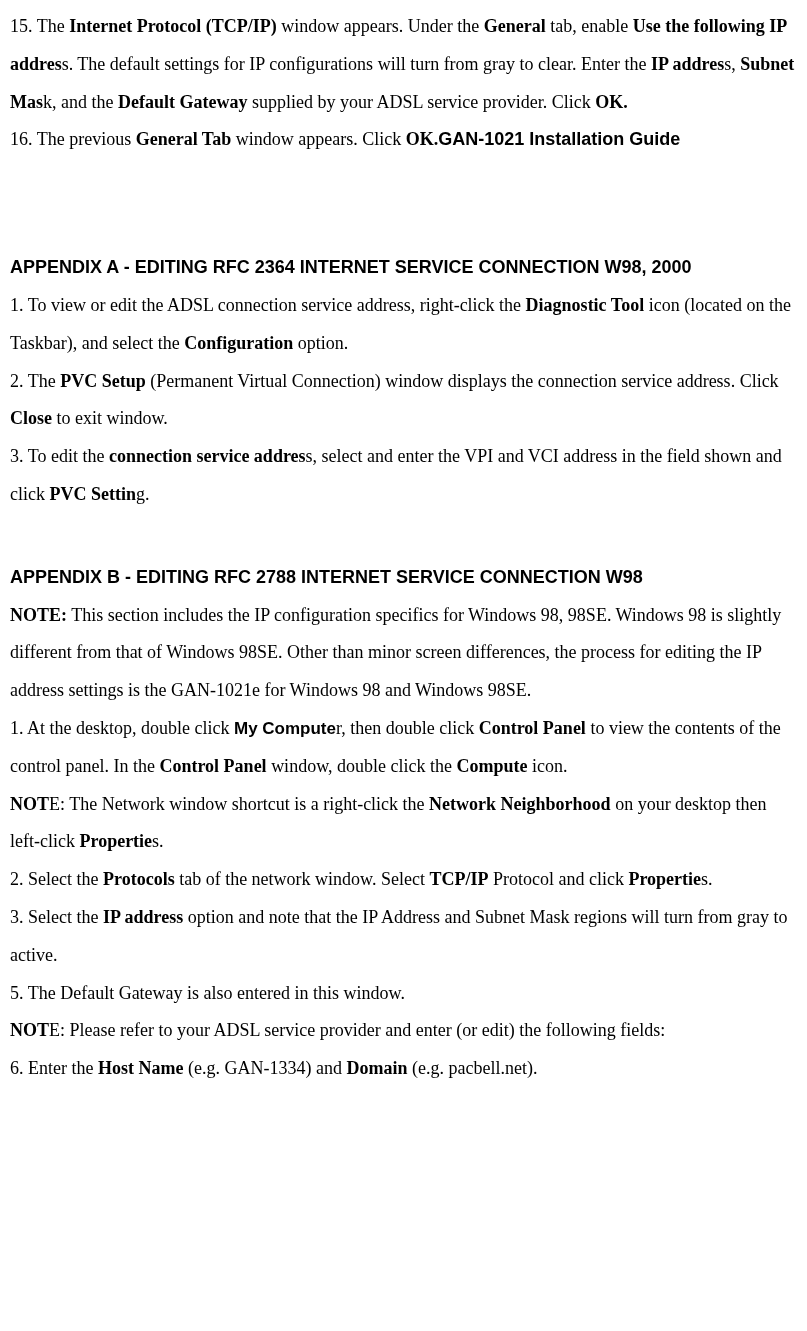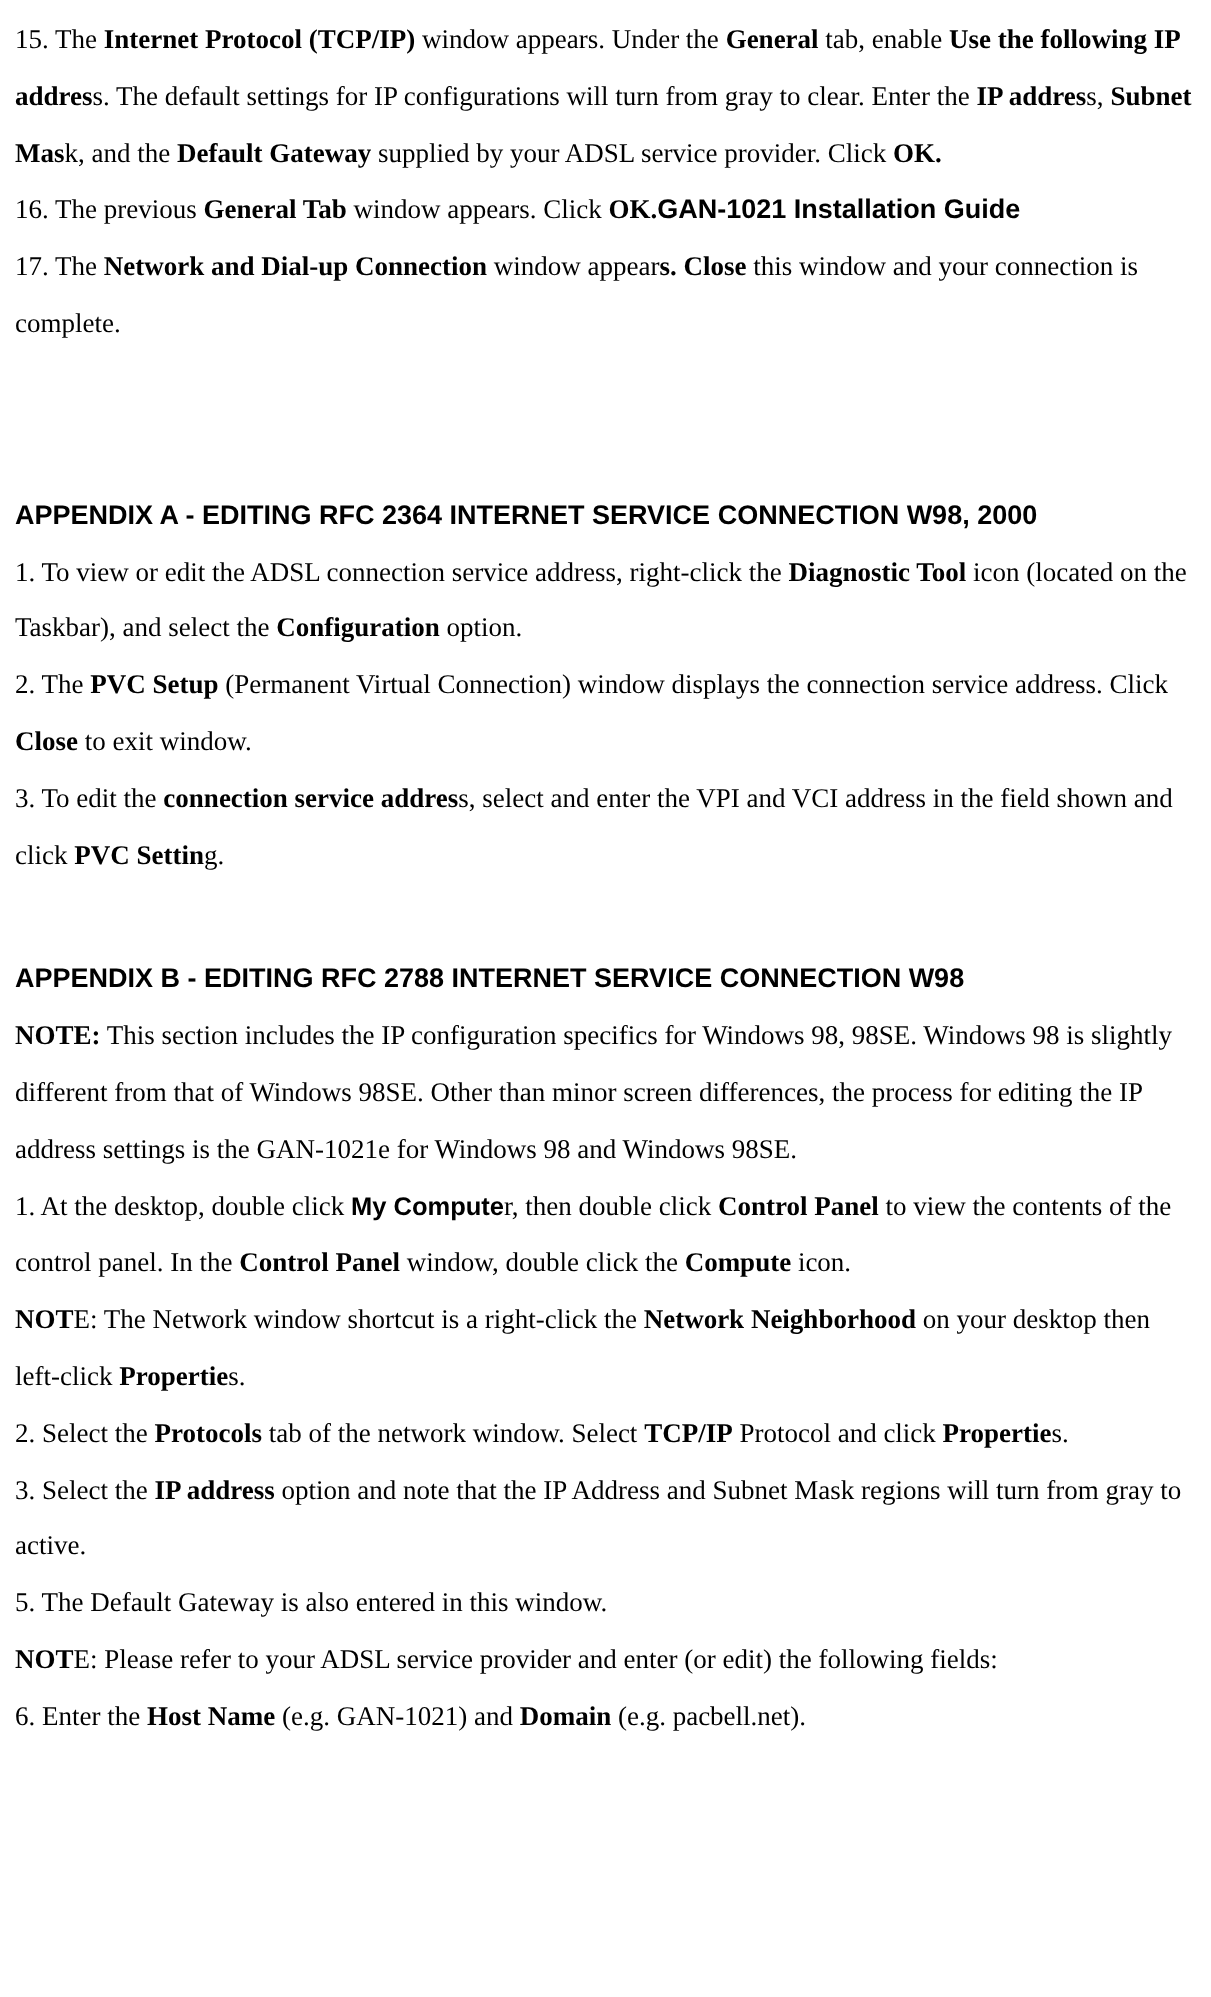--- a/index.html
+++ b/index.html
@@ -36,23 +36,20 @@
 <div class="content">
 
   <p>
     <span>15. The </span><span class="bold">Internet Protocol (TCP/IP)</span><span> window appears. Under the </span><span class="bold">General</span><span> tab, enable </span><span class="bold">Use the following IP addres</span><span>s. The default settings for IP configurations will turn from gray to clear. Enter the </span><span class="bold">IP addres</span><span>s, </span><span class="bold">Subnet Mas</span><span>k, and the </span><span class="bold">Default Gateway</span><span> supplied by your ADSL service provider. Click </span><span class="bold">OK.</span>
   </p>
 
   <p>
     <span>16. The previous </span><span class="bold">General Tab</span><span> window appears. Click </span><span class="bold">OK.</span><span class="heading">GAN-1021 Installation Guide</span>
   </p>
 
-  <p>
-    <span>17. The </span><span class="bold">Network and Dial-up Connection</span><span> window appear</span><span class="bold">s. Close</span><span> this window and your connection is complete.</span>
-  </p>
 
   <div class="spacer"></div>
 
   <p><span class="heading">APPENDIX A - EDITING RFC 2364 INTERNET SERVICE CONNECTION W98, 2000</span></p>
 
   <p>
     <span>1. To view or edit the ADSL connection service address, right-click the </span><span class="bold">Diagnostic Tool</span><span> icon (located on the Taskbar), and select the </span><span class="bold">Configuration</span><span> option.</span>
   </p>
 
   <p>
@@ -91,16 +88,16 @@
 
   <p>
     <span>5. The Default Gateway is also entered in this window.</span>
   </p>
 
   <p>
     <span class="bold">NOT</span><span>E: Please refer to your ADSL service provider and enter (or edit) the following fields:</span>
   </p>
 
   <p>
-    <span>6. Enter the </span><span class="bold">Host Name</span><span> (e.g. GAN-1021) and </span><span class="bold">Domain</span><span> (e.g. pacbell.net).</span>
+    <span>6. Enter the </span><span class="bold">Host Name</span><span> (e.g. GAN-1334) and </span><span class="bold">Domain</span><span> (e.g. pacbell.net).</span>
   </p>
 
 </div>
 
 </body></html>

